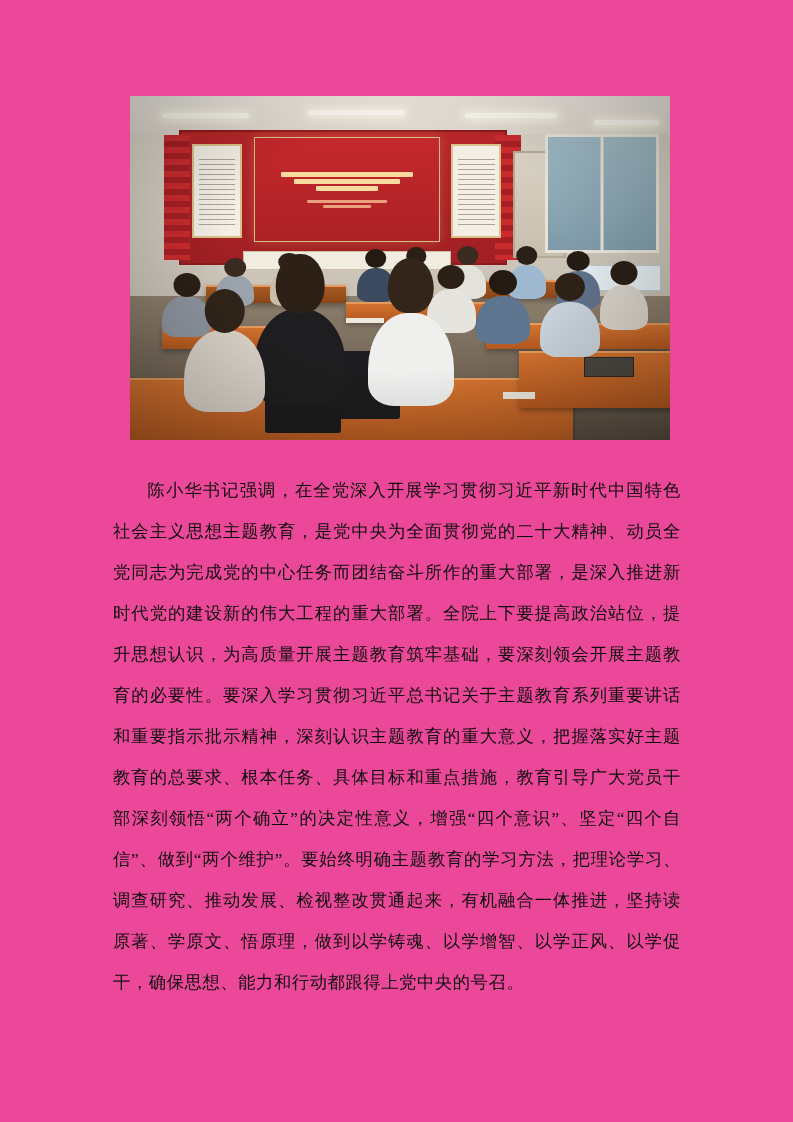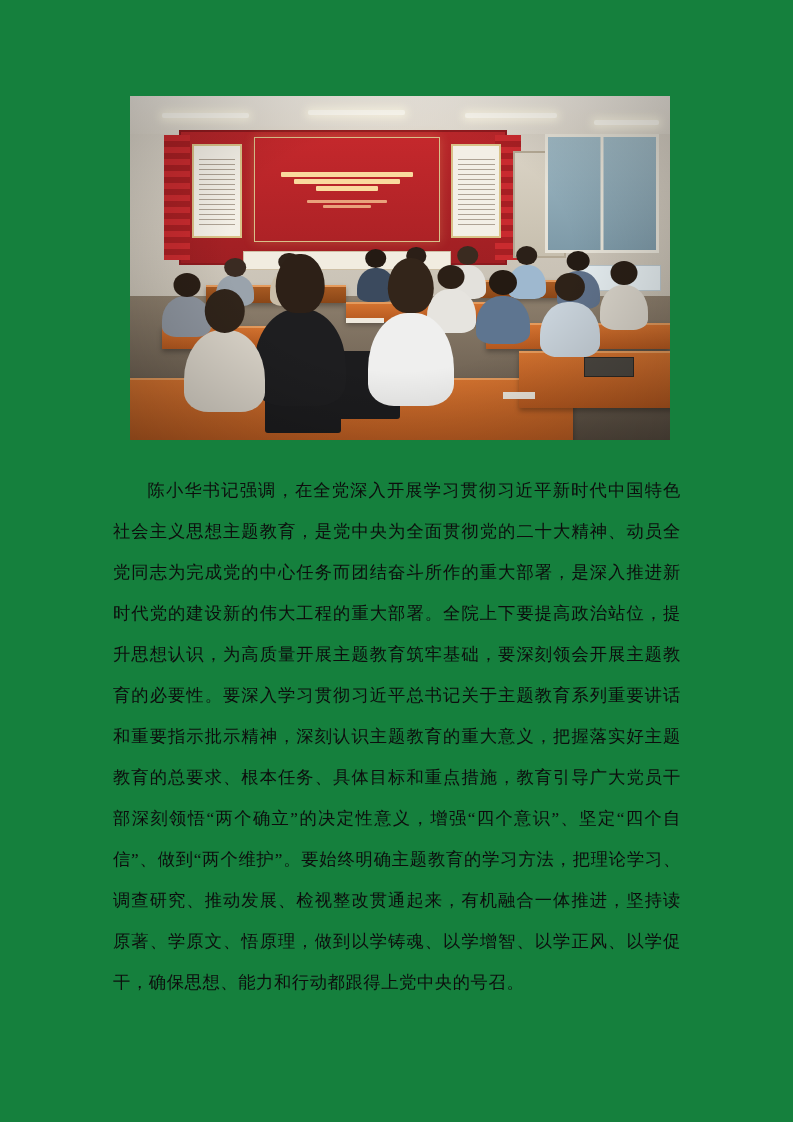--- a/index.html
+++ b/index.html
@@ -7,21 +7,21 @@
     padding: 0;
     background: #e8e8e8;
   }
   body {
     font-family: "Liberation Serif", "DejaVu Serif", serif;
   }
   .page {
     position: relative;
     width: 793px;
     height: 1122px;
-    background: #15803d;
+    background: #ec4899;
     margin: 0 auto;
     overflow: hidden;
     box-sizing: border-box;
   }
   .content {
     position: absolute;
     left: 113px;
     top: 78px;
     width: 568px;
   }

